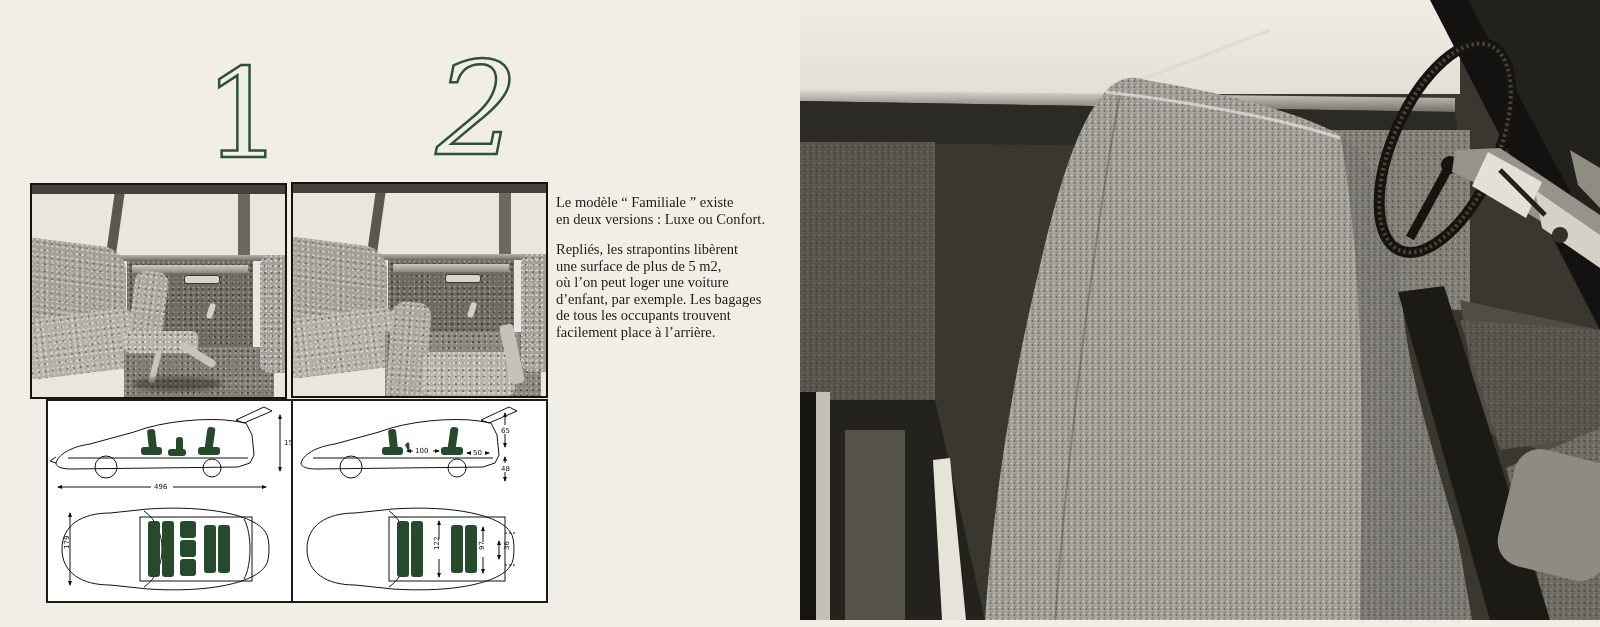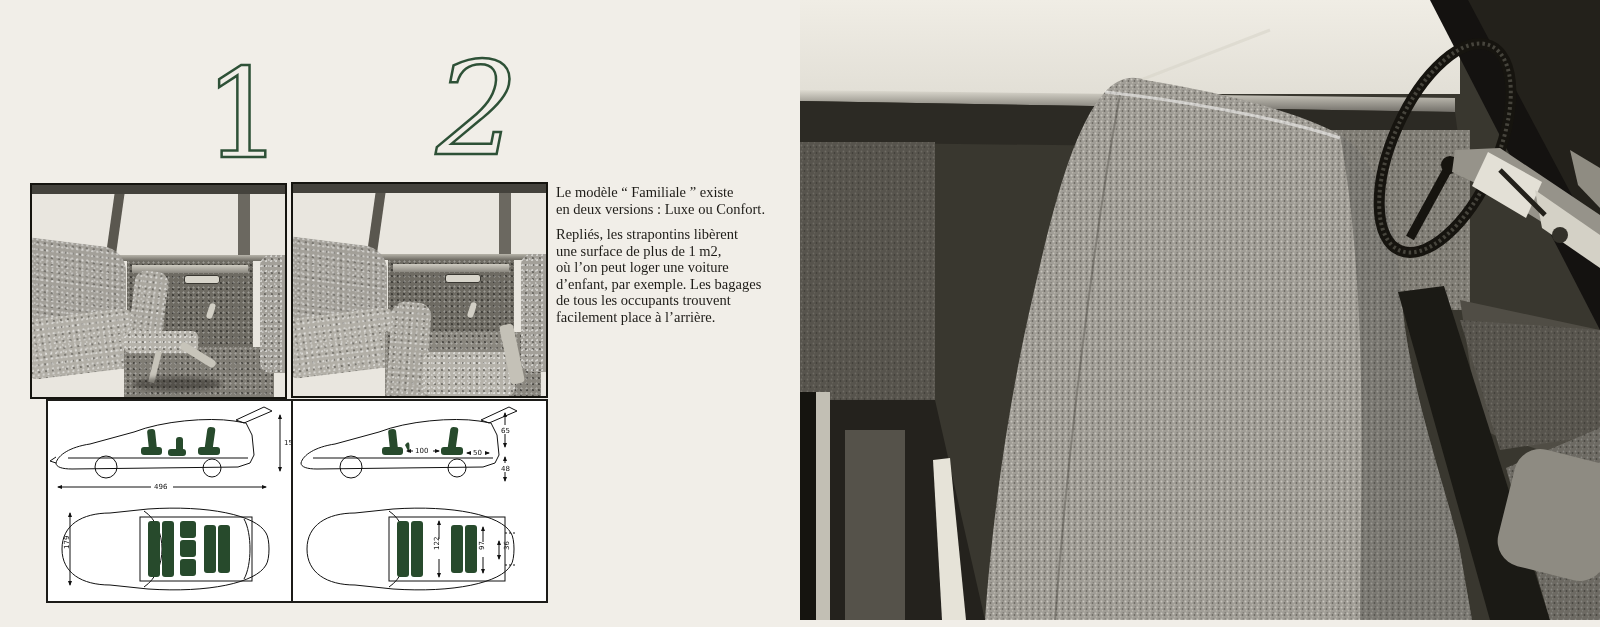--- a/index.html
+++ b/index.html
@@ -5,21 +5,21 @@
   html,body{margin:0;padding:0;}
   #page{position:relative;width:1600px;height:627px;background:var(--paper,#f1eee8);overflow:hidden;
         font-family:"Liberation Serif", serif;color:var(--text_ink,#1d1b17);}
   .abs{position:absolute;}
   
   .numeral{font-family:"DejaVu Serif", serif;color:transparent;
            -webkit-text-stroke:2.5px var(--ink_green,#2e5137);line-height:1;}
   .numeral.two{font-style:italic;}
   
   .article{width:240px;font-size:14.5px;line-height:16.5px;}
-  .article p{margin:4px 0 9px 0;white-space:pre-line;}
+  .article p{margin:14px 0 9px 0;white-space:pre-line;}
   
   .photo{width:253px;height:212px;border:2px solid #15140f;background:#e9e6df;overflow:hidden;}
   .spk{background-color:#a3a099;background-image:
     radial-gradient(circle at 25% 25%,rgba(255,255,255,.5) 0 .8px,transparent 1.3px),
     radial-gradient(circle at 70% 60%,rgba(45,43,38,.45) 0 .8px,transparent 1.3px),
     radial-gradient(circle at 45% 85%,rgba(255,255,255,.35) 0 .7px,transparent 1.2px);
     background-size:5px 5px,7px 7px,6px 6px;}
   .spk-dk{background-color:#6e6b63;background-image:
     radial-gradient(circle at 30% 30%,rgba(255,255,255,.3) 0 .8px,transparent 1.3px),
     radial-gradient(circle at 65% 70%,rgba(20,20,18,.5) 0 .8px,transparent 1.3px);
@@ -183,21 +183,21 @@
           <line class="dln" x1="206" y1="140" x2="206" y2="158" marker-start="url(#p2m)" marker-end="url(#p2m)"></line>
           <text class="dim" x="213" y="152" transform="rotate(-90 213 149)">36</text>
         </g>
       </svg>
     </div>
 
     <div class="abs article" style="left:556px;top:180px;">
       <p>Le modèle “ Familiale ” existe
 en deux versions : Luxe ou Confort.</p>
       <p>Repliés, les strapontins libèrent
-une surface de plus de 1 m2,
+une surface de plus de 5 m2,
 où l’on peut loger une voiture
 d’enfant, par exemple. Les bagages
 de tous les occupants trouvent
 facilement place à l’arrière.</p>
     </div>
   </div>
 
   <div class="abs" style="left:800px;top:0;width:800px;height:620px;overflow:hidden;">
     <svg width="800" height="620" viewBox="0 0 800 620">
       <defs>

